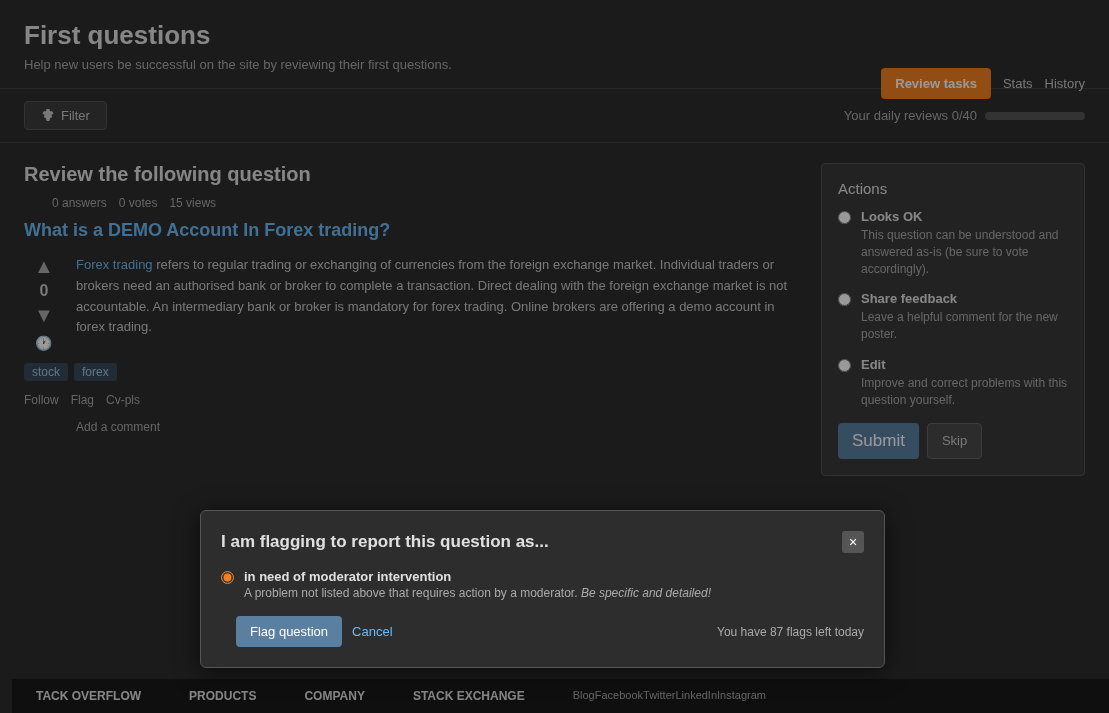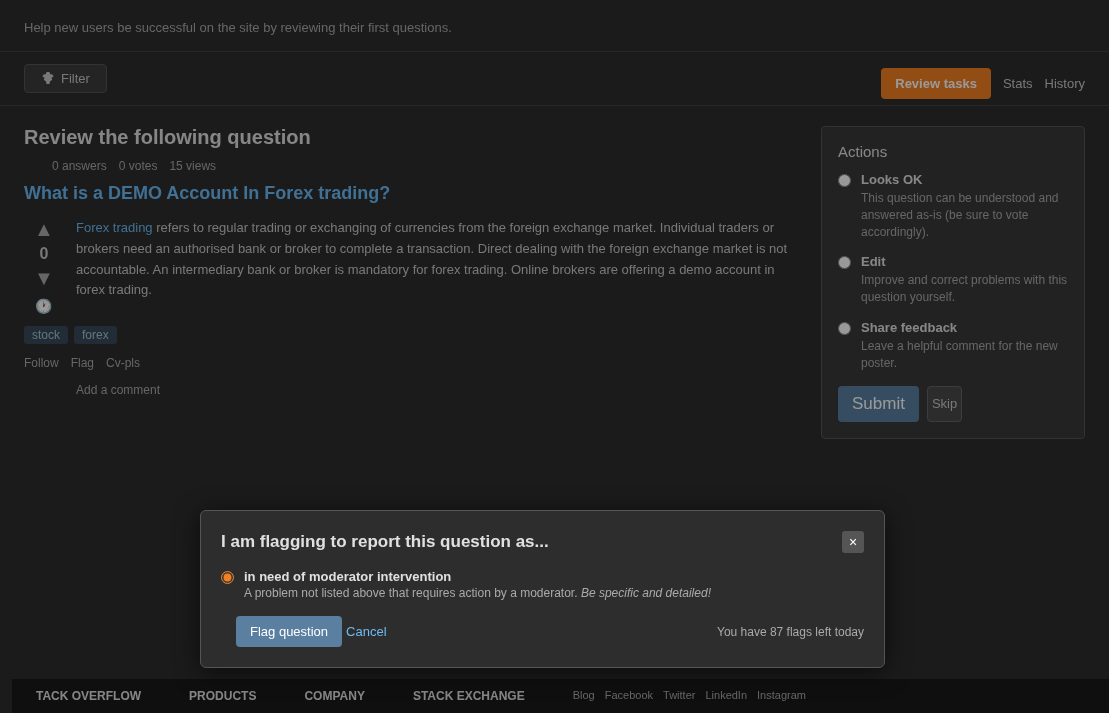--- a/index.html
+++ b/index.html
@@ -301,21 +301,21 @@
       border-radius: 4px;
       padding: 8px 14px;
       font-size: 17px;
       cursor: pointer;
     }
     .btn-skip {
       background-color: #4a4a4a;
       color: #c8c8c8;
       border: 1px solid #666;
       border-radius: 4px;
-      padding: 8px 4px;
+      padding: 8px 14px;
       font-size: 13px;
       cursor: pointer;
     }
 
     
     .modal-overlay {
       position: absolute;
       top: 0;
       left: 0;
       width: 100%;
@@ -425,49 +425,55 @@
       display: flex;
       gap: 48px;
     }
     .footer-section-title {
       color: #e0e0e0;
       font-size: 12px;
       font-weight: bold;
     }
     .footer-links {
       display: flex;
-      gap: 10px;
       font-size: 11px;
       color: #aaa;
     }
     .footer-link {
       color: #aaa;
       cursor: pointer;
     }
   </style>
 </head>
 <body>
 
 <div class="page-header">
+  <div class="page-title">First questions</div>
   <div class="page-subtitle">
     <span>Help new users be successful on the site by reviewing their first questions.</span>
   </div>
 </div>
 
 <div class="nav-tabs">
   <button class="btn-review-tasks">Review tasks</button>
   <span class="nav-link">Stats</span>
   <span class="nav-link">History</span>
 </div>
 
 <div class="filter-bar">
   <button class="btn-filter">
     <span class="gear-icon-shape"></span>
     <span>Filter</span>
   </button>
+  <div class="daily-reviews">
+    <span>Your daily reviews 0/40</span>
+    <div class="progress-bar-container">
+      <div class="progress-bar-fill"></div>
+    </div>
+  </div>
 </div>
 
 <div class="main-content">
 
   <div class="question-area">
     <h2 class="review-heading">Review the following question</h2>
     <div class="question-meta">
       <span>0 answers</span>
       <span>0 votes</span>
       <span>15 views</span>
@@ -511,30 +517,30 @@
       <input type="radio" class="radio-btn" name="review-action" style="">
       <div class="action-option-content">
         <div class="action-option-label">Looks OK</div>
         <div class="action-option-desc">This question can be understood and answered as-is (be sure to vote accordingly).</div>
       </div>
     </div>
 
     <div class="action-option">
       <input type="radio" class="radio-btn" name="review-action" style="">
       <div class="action-option-content">
-        <div class="action-option-label">Edit</div>
-        <div class="action-option-desc">Improve and correct problems with this question yourself.</div>
+        <div class="action-option-label">Share feedback</div>
+        <div class="action-option-desc">Leave a helpful comment for the new poster.</div>
       </div>
     </div>
 
     <div class="action-option">
       <input type="radio" class="radio-btn" name="review-action" style="">
       <div class="action-option-content">
-        <div class="action-option-label">Share feedback</div>
-        <div class="action-option-desc">Leave a helpful comment for the new poster.</div>
+        <div class="action-option-label">Edit</div>
+        <div class="action-option-desc">Improve and correct problems with this question yourself.</div>
       </div>
     </div>
 
     <div class="action-buttons">
       <button class="btn-submit">Submit</button>
       <button class="btn-skip">Skip</button>
     </div>
   </div>
 </div>
 
@@ -550,21 +556,21 @@
     <input type="radio" class="modal-radio" name="flag-reason" checked="" style="">
     <div>
       <div class="modal-option-label">in need of moderator intervention</div>
       <div class="modal-option-desc">
         <span>A problem not listed above that requires action by a moderator. </span><em>Be specific and detailed!</em>
       </div>
     </div>
   </div>
 
   <div class="modal-footer">
-    <div style="display:flex; gap:4px; align-items:center;padding-left:15px;">
+    <div style="display:flex; gap:10px; align-items:center;padding-left:15px;">
       <button class="btn-flag-question">Flag question</button>
       <button class="btn-cancel">Cancel</button>
     </div>
     <span class="flags-left">You have 87 flags left today</span>
   </div>
 </div>
 
 <div class="footer">
   <span class="footer-section-title">TACK OVERFLOW</span>
   <span class="footer-section-title">PRODUCTS</span>

